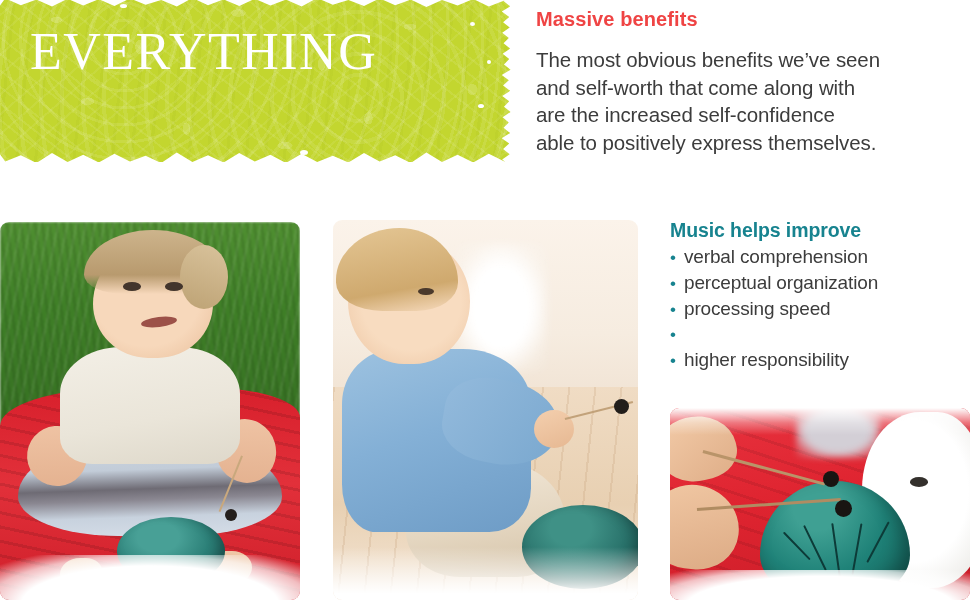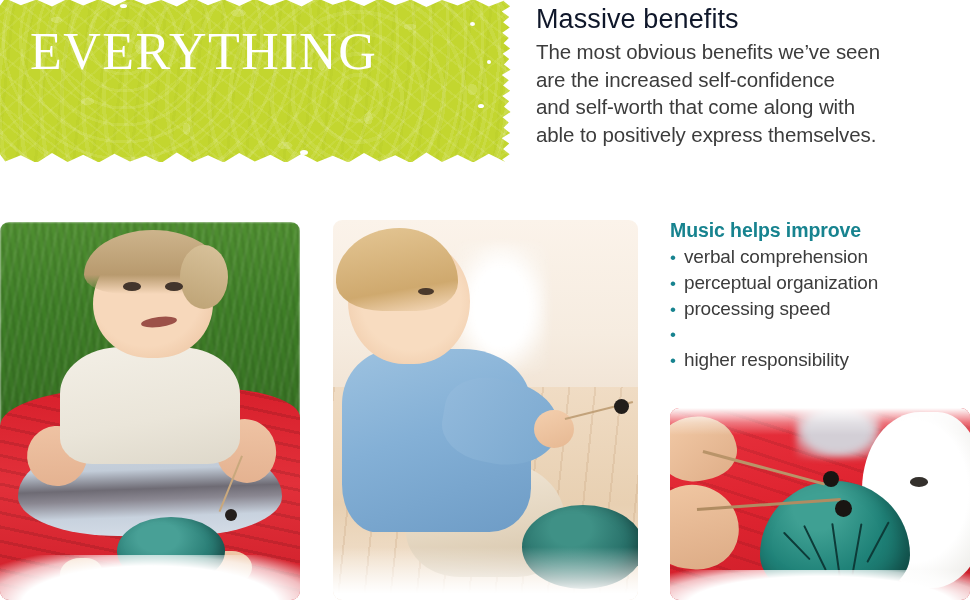--- a/index.html
+++ b/index.html
@@ -68,28 +68,28 @@
     color:#ffffff;
     font-family:"Liberation Serif", serif;
     line-height:1;
   }
   .banner-l1{font-size:47px;letter-spacing:.5px;display:block;}
   .banner-l2{font-size:52px;letter-spacing:1.5px;display:block;margin-top:8px;}
 
   
   .header-block{position:absolute;left:536px;top:4px;width:424px;}
   .head-line{
-    color:#0f172a;font-size:27px;line-height:30px;font-weight:400;
+    color:#ef4444;font-size:20px;line-height:30px;font-weight:700;
     letter-spacing:.1px;white-space:nowrap;
   }
   .body-line{
     color:#3c3c3c;font-size:20.5px;line-height:27.5px;letter-spacing:-.1px;
     white-space:nowrap;
   }
-  .body-wrap{margin-top:4px;}
+  .body-wrap{margin-top:12px;}
 
   
   .photo{position:absolute;overflow:hidden;border-radius:9px;}
   .ph1{left:0;top:222px;width:300px;height:378px;}
   .ph2{left:333px;top:220px;width:305px;height:380px;}
   .ph3{left:670px;top:408px;width:300px;height:192px;}
 
   .scene{position:absolute;inset:0;}
 
   
@@ -248,22 +248,22 @@
     <div class="speck" style="left:300px;top:150px;width:8px;height:5px;"></div>
     <div class="banner-text">
       <span class="banner-l2">EVERYTHING</span>
     </div>
   </div>
 
   <div class="header-block">
     <div class="head-line">Massive benefits</div>
     <div class="body-wrap">
       <div class="body-line">The most obvious benefits we’ve seen</div>
+      <div class="body-line">and self-worth that come along with</div>
       <div class="body-line">are the increased self-confidence</div>
-      <div class="body-line">and self-worth that come along with</div>
       <div class="body-line">able to positively express themselves.</div>
     </div>
   </div>
 
   <div class="photo ph1">
     <div class="scene">
       <div class="p1-grass"></div>
       <div class="p1-red"></div>
       <div class="p1-pants"></div>
       <div class="p1-arm-l"></div>

